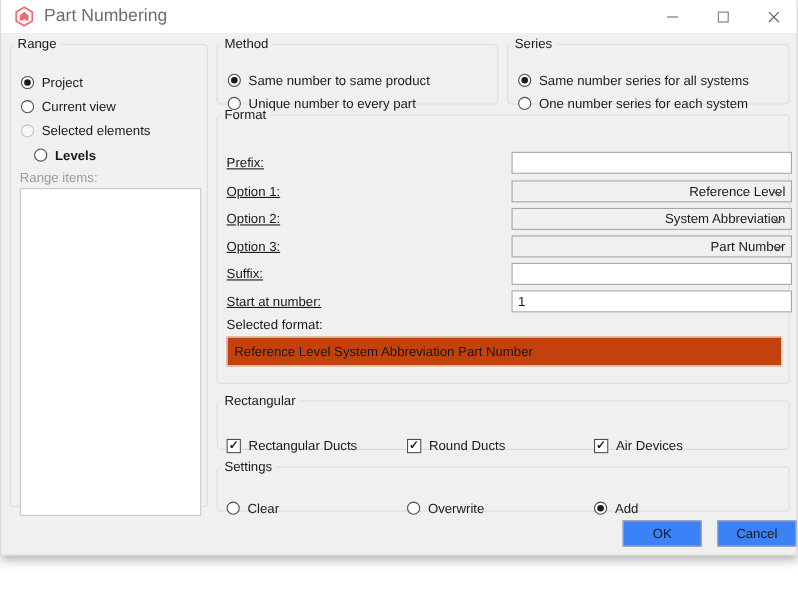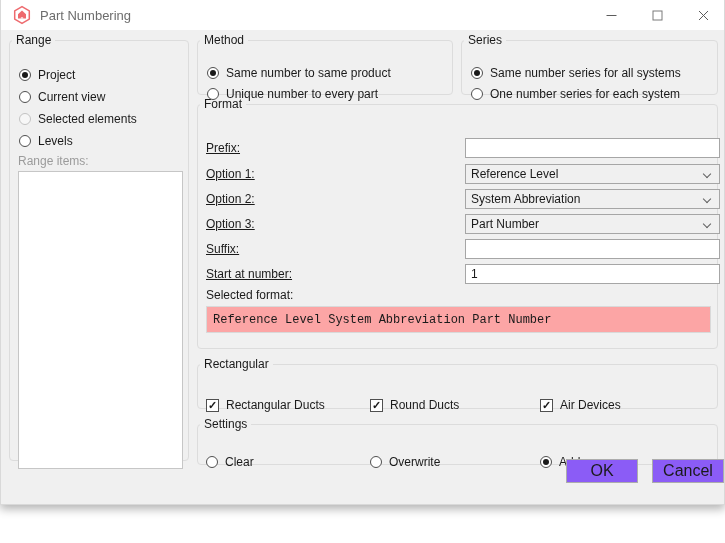--- a/index.html
+++ b/index.html
@@ -12,21 +12,21 @@
     border: 1px solid #d9d9d9; border-top: none;
     box-shadow: 0 4px 9px rgba(0,0,0,0.30);
   }
 
   
   .titlebar {
     position: absolute; left: 0; top: 0; width: 100%; height: 30px;
     background: #ffffff; display: flex; align-items: center;
   }
   .app-icon { margin-left: 11px; width: 20px; height: 20px; flex: 0 0 auto; }
-  .title-text { margin-left: 8px; color: #6d6d6d; font-size: 13px; }
+  .title-text { margin-left: 8px; color: #6d6d6d; font-size: 16px; }
   .win-btn {
     position: absolute; top: 0; width: 46px; height: 30px;
     display: flex; align-items: center; justify-content: center;
   }
   .win-btn.min   { left: 587px; }
   .win-btn.max   { left: 633px; }
   .win-btn.close { left: 679px; }
 
   
   fieldset {
@@ -79,39 +79,40 @@
   }
   input.textbox {
     width: 100%; height: 100%; border: 1px solid #a6a6a6; background: #fff;
     font-family: "Liberation Sans", sans-serif; font-size: 12px; color: #1a1a1a;
     padding: 0 5px; outline: none;
   }
   .dropdown {
     width: 100%; height: 100%; border: 1px solid #a6a6a6; background: #f0f0f0;
     display: flex; align-items: center; padding: 0 5px; cursor: default;
     position: relative;
+    justify-content: flex-end;
   }
   .chevron {
     position: absolute; right: 9px; top: 6px;
     width: 6px; height: 6px;
     border-right: 1px solid #606060; border-bottom: 1px solid #606060;
     transform: rotate(45deg);
   }
   .selected-format-label { position: absolute; left: 8px; top: 177px; }
   .selected-format-box {
     position: absolute; left: 8px; top: 195px; width: 505px; height: 27px;
-    background: #fca5a5; border: 1px solid #d9d9d9;
-    display: flex; align-items: center; padding: 0 6px; font-family: Liberation Mono, monospace;
+    background: #c2410c; border: 1px solid #d9d9d9;
+    display: flex; align-items: center; padding: 0 6px;
   }
 
   
   .btn {
-    position: absolute; top: 459px; width: 72px; height: 24px;
-    background: #8b5cf6; border: 1px solid #acacac;
-    font-family: "Liberation Sans", sans-serif; font-size: 16px; color: #1a1a1a;
+    position: absolute; top: 473px; width: 72px; height: 24px;
+    background: #3b82f6; border: 1px solid #acacac;
+    font-family: "Liberation Sans", sans-serif; font-size: 12px; color: #1a1a1a;
     display: flex; align-items: center; justify-content: center; cursor: default;
   }
   #ok-btn { left: 565px; }
   #cancel-btn { left: 651px; }
 </style>
 </head>
 <body>
 
 <div class="dialog">
 
@@ -149,21 +150,21 @@
       <span>Project</span>
     </div>
     <div class="opt-row" style="left:9px; top:42px;">
       <span class="radio"></span>
       <span>Current view</span>
     </div>
     <div class="opt-row" style="left:9px; top:64px;">
       <span class="radio disabled"></span>
       <span>Selected elements</span>
     </div>
-    <div class="opt-row" style="left:9px; top:86px;">
+    <div class="opt-row" style="left:21px; top:86px;font-weight:bold;">
       <span class="radio"></span>
       <span>Levels</span>
     </div>
 
     <span class="range-items-label">Range items:</span>
     <div class="range-listbox"></div>
   </fieldset>
 
   <fieldset id="series-group">
     <legend>Series</legend>

